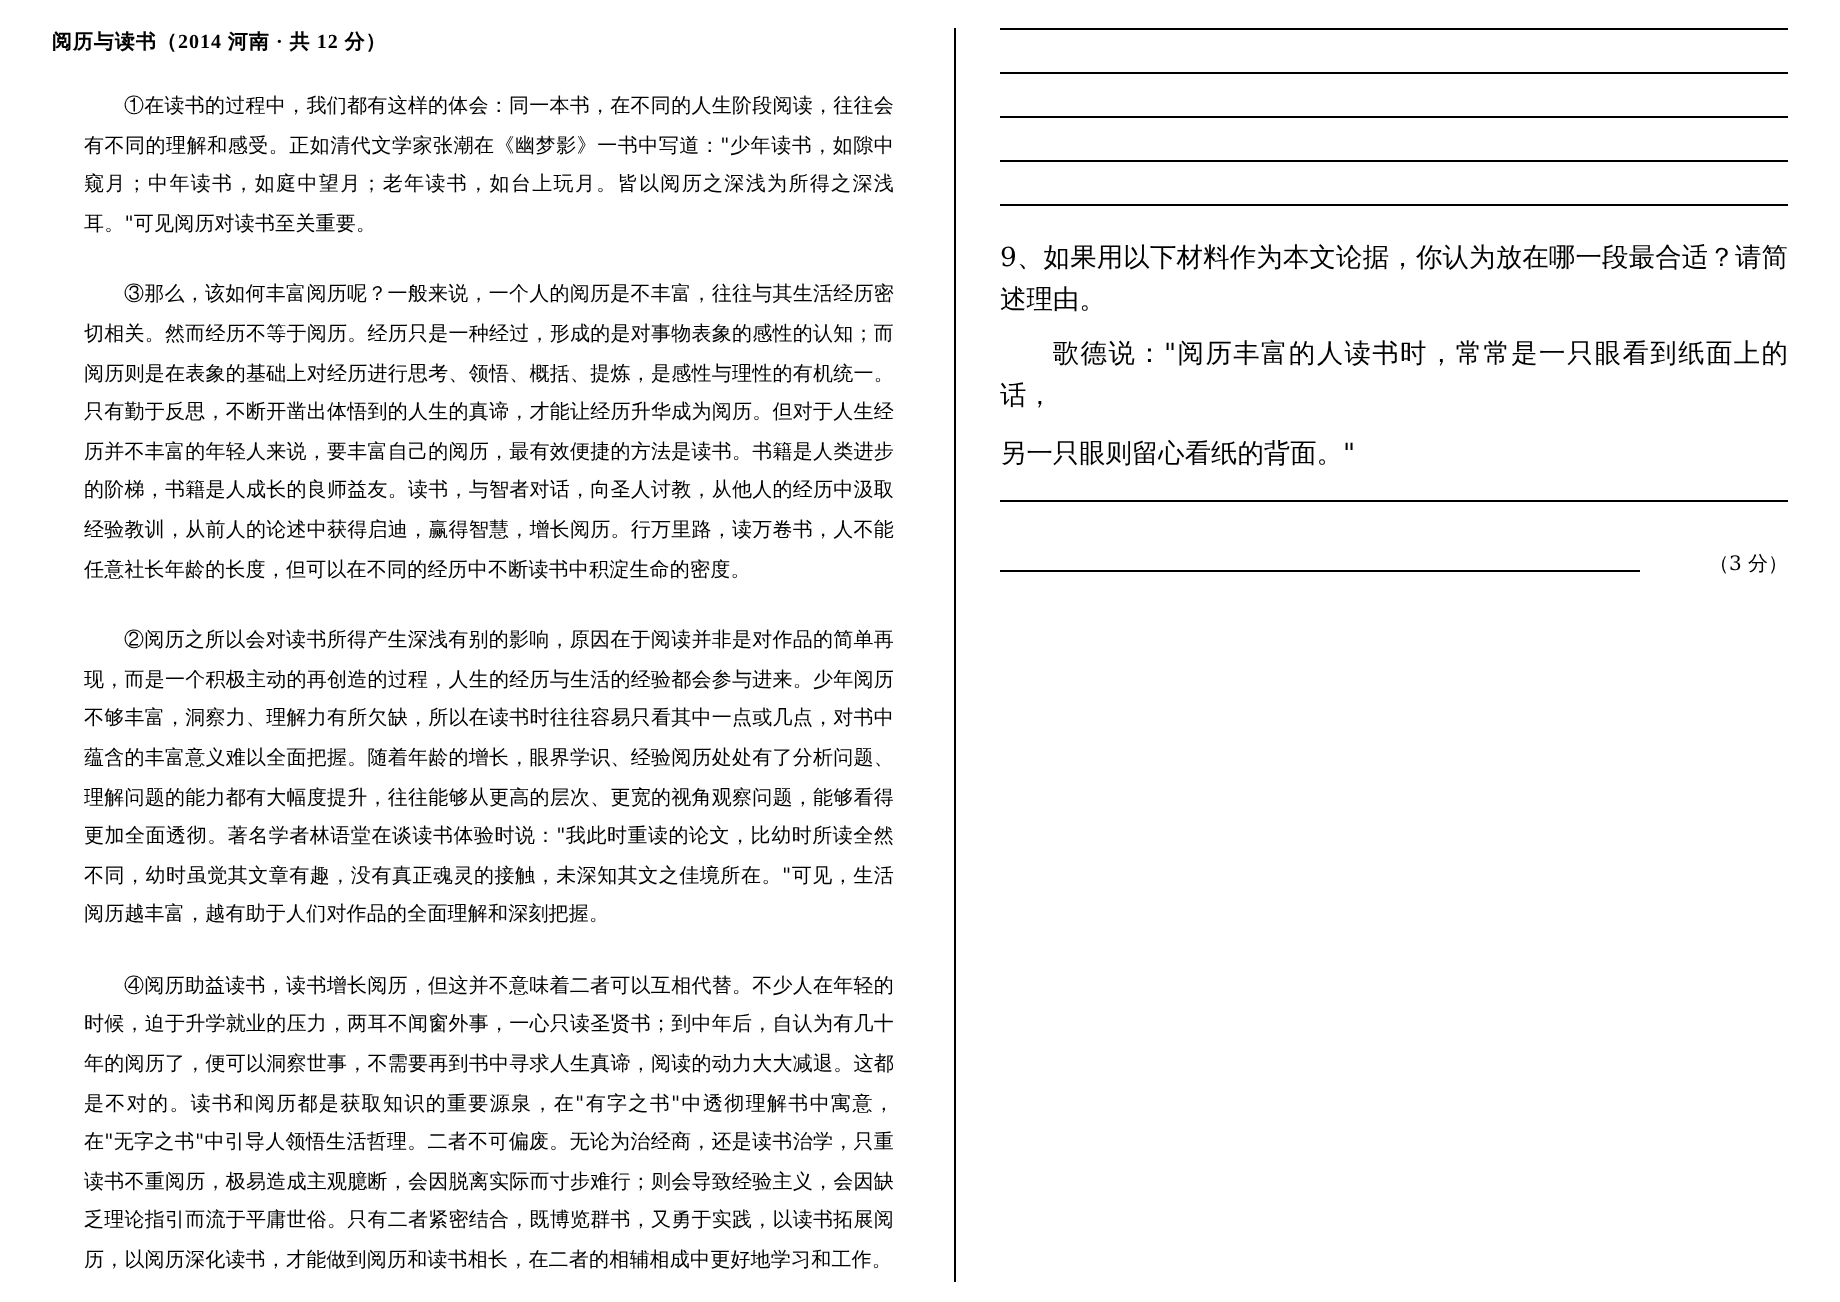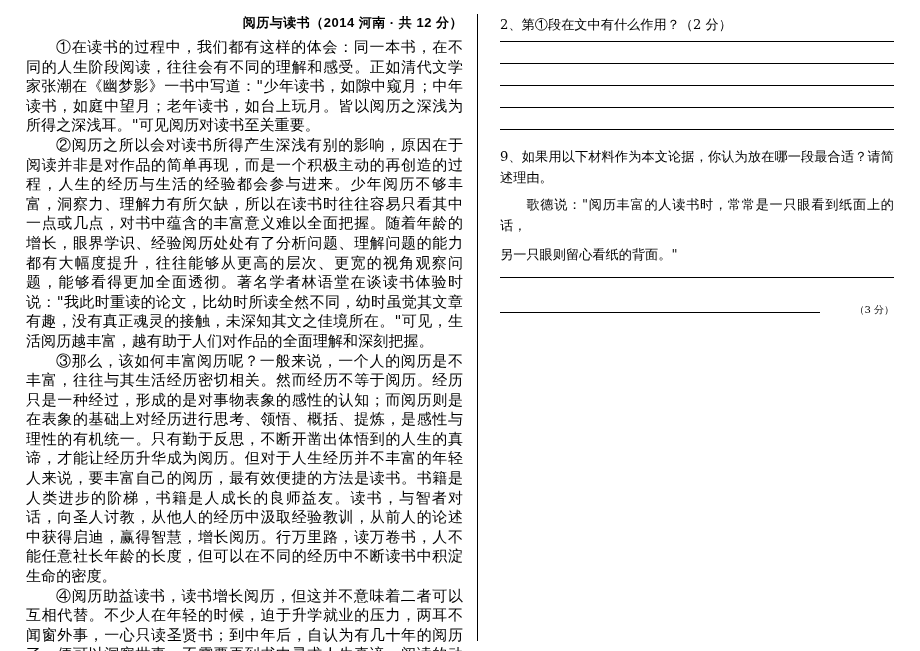--- a/index.html
+++ b/index.html
@@ -32,33 +32,33 @@
     box-sizing: border-box;
     padding-right: 14px;
     border-right: 1px solid #000000;
   }
   .col-right {
     width: 416px;
     box-sizing: border-box;
     padding-left: 22px;
   }
   .doc-title {
-    text-align: right;
-    font-size: 13px;
+    text-align: left;
+    font-size: 10px;
     font-weight: bold;
     letter-spacing: 0.5px;
     margin: 0 0 6px 0;
-    font-family: Liberation Sans, sans-serif;
+    font-family: Liberation Serif, serif;
   }
   .para {
-    font-size: 15px;
+    font-size: 10px;
     line-height: 19.6px;
     text-align: justify;
     text-justify: inter-ideograph;
-    margin: 0;
+    margin: 16px;
     text-indent: 2em;
     letter-spacing: 0.1px;
   }
   .q-block {
     margin-bottom: 2px;
   }
   .q-text {
     font-size: 13.2px;
     line-height: 21px;
     margin: 0 0 6px 0;
@@ -114,30 +114,29 @@
 </style>
 </head>
 <body>
 
 <div class="page">
   <div class="columns">
 
     <div class="col-left">
       <div class="doc-title">阅历与读书（2014 河南 · 共 12 分）</div>
       <p class="para">①在读书的过程中，我们都有这样的体会：同一本书，在不同的人生阶段阅读，往往会有不同的理解和感受。正如清代文学家张潮在《幽梦影》一书中写道："少年读书，如隙中窥月；中年读书，如庭中望月；老年读书，如台上玩月。皆以阅历之深浅为所得之深浅耳。"可见阅历对读书至关重要。</p>
+      <p class="para">③那么，该如何丰富阅历呢？一般来说，一个人的阅历是不丰富，往往与其生活经历密切相关。然而经历不等于阅历。经历只是一种经过，形成的是对事物表象的感性的认知；而阅历则是在表象的基础上对经历进行思考、领悟、概括、提炼，是感性与理性的有机统一。只有勤于反思，不断开凿出体悟到的人生的真谛，才能让经历升华成为阅历。但对于人生经历并不丰富的年轻人来说，要丰富自己的阅历，最有效便捷的方法是读书。书籍是人类进步的阶梯，书籍是人成长的良师益友。读书，与智者对话，向圣人讨教，从他人的经历中汲取经验教训，从前人的论述中获得启迪，赢得智慧，增长阅历。行万里路，读万卷书，人不能任意社长年龄的长度，但可以在不同的经历中不断读书中积淀生命的密度。</p>
       <p class="para">②阅历之所以会对读书所得产生深浅有别的影响，原因在于阅读并非是对作品的简单再现，而是一个积极主动的再创造的过程，人生的经历与生活的经验都会参与进来。少年阅历不够丰富，洞察力、理解力有所欠缺，所以在读书时往往容易只看其中一点或几点，对书中蕴含的丰富意义难以全面把握。随着年龄的增长，眼界学识、经验阅历处处有了分析问题、理解问题的能力都有大幅度提升，往往能够从更高的层次、更宽的视角观察问题，能够看得更加全面透彻。著名学者林语堂在谈读书体验时说："我此时重读的论文，比幼时所读全然不同，幼时虽觉其文章有趣，没有真正魂灵的接触，未深知其文之佳境所在。"可见，生活阅历越丰富，越有助于人们对作品的全面理解和深刻把握。</p>
-      <p class="para">③那么，该如何丰富阅历呢？一般来说，一个人的阅历是不丰富，往往与其生活经历密切相关。然而经历不等于阅历。经历只是一种经过，形成的是对事物表象的感性的认知；而阅历则是在表象的基础上对经历进行思考、领悟、概括、提炼，是感性与理性的有机统一。只有勤于反思，不断开凿出体悟到的人生的真谛，才能让经历升华成为阅历。但对于人生经历并不丰富的年轻人来说，要丰富自己的阅历，最有效便捷的方法是读书。书籍是人类进步的阶梯，书籍是人成长的良师益友。读书，与智者对话，向圣人讨教，从他人的经历中汲取经验教训，从前人的论述中获得启迪，赢得智慧，增长阅历。行万里路，读万卷书，人不能任意社长年龄的长度，但可以在不同的经历中不断读书中积淀生命的密度。</p>
       <p class="para">④阅历助益读书，读书增长阅历，但这并不意味着二者可以互相代替。不少人在年轻的时候，迫于升学就业的压力，两耳不闻窗外事，一心只读圣贤书；到中年后，自认为有几十年的阅历了，便可以洞察世事，不需要再到书中寻求人生真谛，阅读的动力大大减退。这都是不对的。读书和阅历都是获取知识的重要源泉，在"有字之书"中透彻理解书中寓意，在"无字之书"中引导人领悟生活哲理。二者不可偏废。无论为治经商，还是读书治学，只重读书不重阅历，极易造成主观臆断，会因脱离实际而寸步难行；则会导致经验主义，会因缺乏理论指引而流于平庸世俗。只有二者紧密结合，既博览群书，又勇于实践，以读书拓展阅历，以阅历深化读书，才能做到阅历和读书相长，在二者的相辅相成中更好地学习和工作。</p>
     </div>
 
     <div class="col-right">
 
 
       <div class="q-block">
-        <p class="q-text noindent">2、第①段在文中有什么作用？（2 分）</p>
         <hr class="rule">
         <hr class="rule">
       </div>
 
       <div class="q-block">
         <hr class="rule">
         <hr class="rule">
         <hr class="rule last">
       </div>
 

